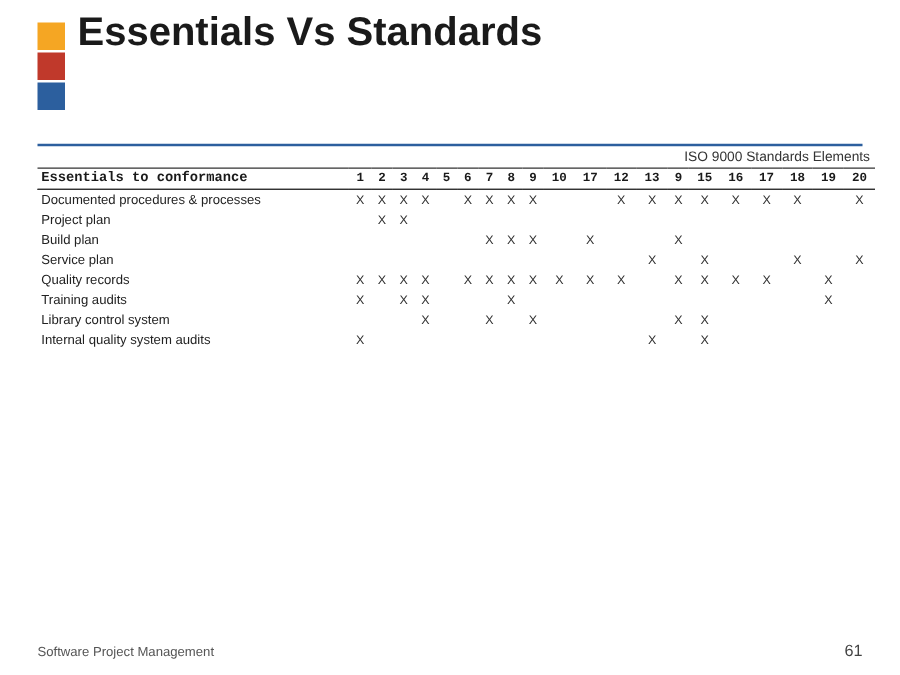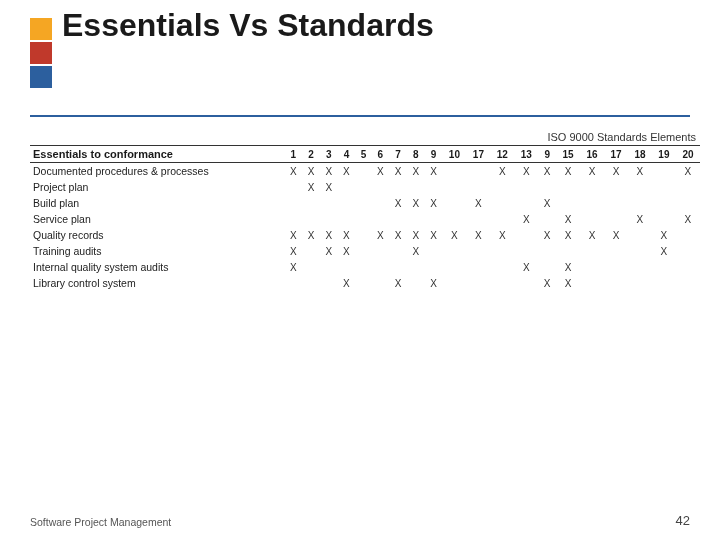--- a/index.html
+++ b/index.html
@@ -57,21 +57,21 @@
       position: absolute;
       top: 115px;
       left: 30px;
       right: 30px;
       height: 1.5px;
       background: #2c5f9e;
     }
 
     .content-area {
       position: absolute;
-      top: 131px;
+      top: 120px;
       left: 30px;
       right: 20px;
     }
 
     
     .iso-header {
       text-align: right;
       font-size: 11px;
       color: #333;
       margin-bottom: 2px;
@@ -85,20 +85,21 @@
     }
 
     thead tr th {
       font-weight: bold;
       color: #1a1a1a;
       padding: 2px 3px;
       text-align: center;
       border-bottom: 1px solid #333;
       border-top: 1px solid #333;
       font-size: 10px;
+      font-family: Liberation Mono, monospace;
     }
     thead tr th:first-child {
       text-align: left;
       font-weight: bold;
       font-size: 11px;
       min-width: 160px;
     }
 
     tbody tr td {
       padding: 2px 3px;
@@ -309,63 +310,63 @@
           <td></td>
           <td></td>
           <td></td>
           <td></td>
           <td></td>
           <td></td>
           <td>X</td>
           <td></td>
         </tr>
         <tr>
+          <td>Library control system</td>
+          <td></td>
+          <td></td>
+          <td></td>
+          <td>X</td>
+          <td></td>
+          <td></td>
+          <td>X</td>
+          <td></td>
+          <td>X</td>
+          <td></td>
+          <td></td>
+          <td></td>
+          <td></td>
+          <td>X</td>
+          <td>X</td>
+          <td></td>
+          <td></td>
+          <td></td>
+          <td></td>
+          <td></td>
+        </tr>
+        <tr>
           <td>Internal quality system audits</td>
           <td>X</td>
           <td></td>
           <td></td>
           <td></td>
           <td></td>
           <td></td>
           <td></td>
           <td></td>
           <td></td>
           <td></td>
           <td></td>
           <td></td>
           <td>X</td>
           <td></td>
-          <td>X</td>
-          <td></td>
-          <td></td>
-          <td></td>
-          <td></td>
-          <td></td>
-        </tr>
-        <tr>
-          <td>Library control system</td>
-          <td></td>
-          <td></td>
-          <td></td>
-          <td>X</td>
-          <td></td>
-          <td></td>
-          <td>X</td>
-          <td></td>
-          <td>X</td>
-          <td></td>
-          <td></td>
-          <td></td>
-          <td></td>
-          <td>X</td>
           <td>X</td>
           <td></td>
           <td></td>
           <td></td>
           <td></td>
           <td></td>
         </tr>
       </tbody>
   </table>
 </div>
 
 <div class="footer-left">Software Project Management</div>
-<div class="footer-right">42</div>
+<div class="footer-right">61</div>
 
 </body></html>

